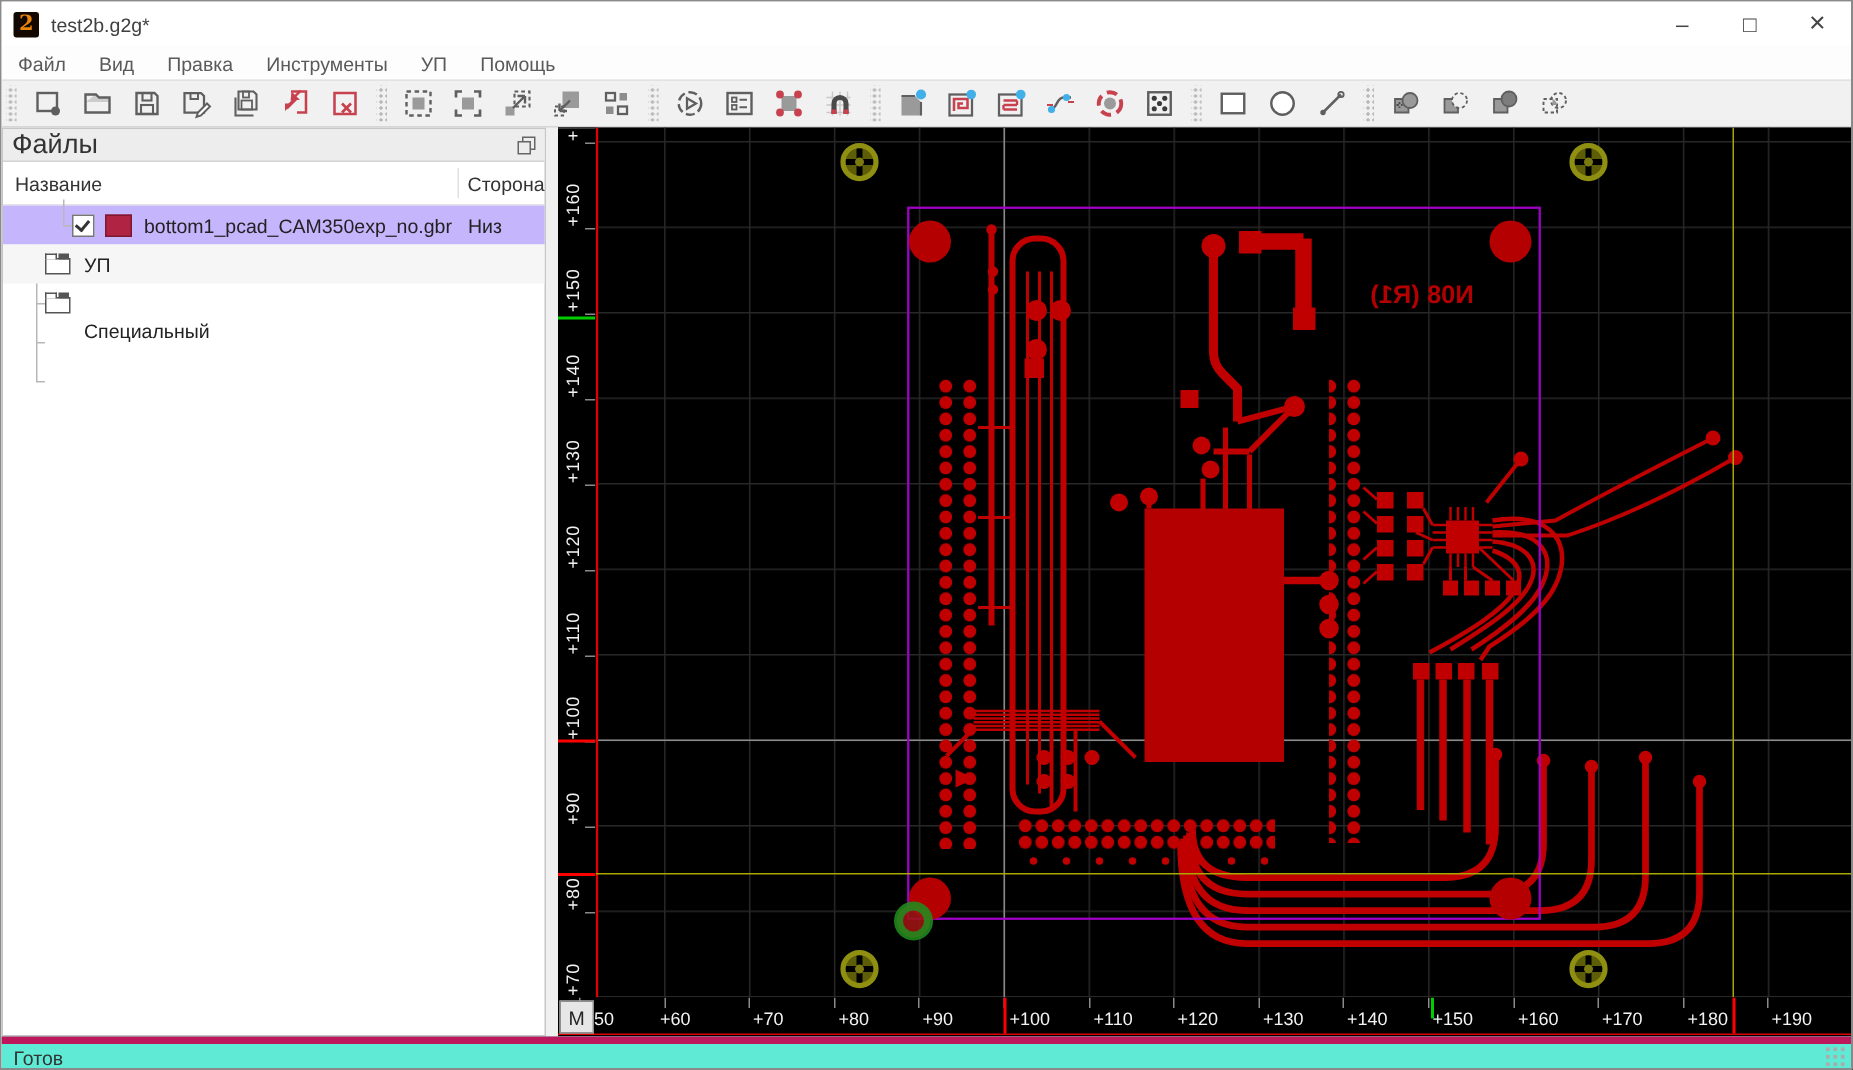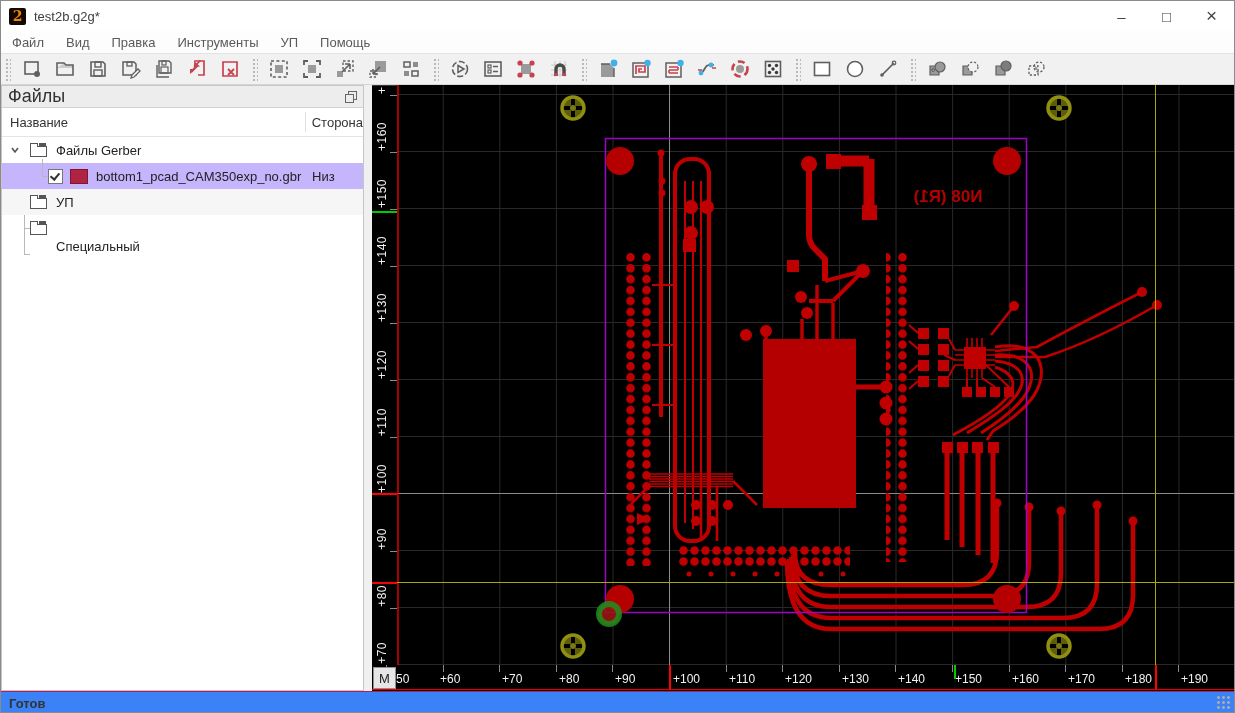--- a/index.html
+++ b/index.html
@@ -59,21 +59,21 @@
   .vtick { position:absolute; right:0; width:7px; height:1px; background:#8a8a8a; }
   .vmark { position:absolute; left:0; width:25px; height:2px; }
   .canvas { position:absolute; left:25px; top:0; width:839px; height:580px; }
   .hruler { position:absolute; left:0; top:580px; width:864px; height:25px; background:#000; border-bottom:1px solid #e00000; overflow:hidden; }
   .hlabel { position:absolute; top:7px; color:#f2f2f2; font-size:12px; }
   .htick { position:absolute; top:0; width:1px; height:7px; background:#8a8a8a; }
   .hmark { position:absolute; top:0; width:2px; }
   .m-button { position:absolute; left:1px; top:582px; width:23px; height:22px; background:#e6e6e6; border:1px solid #8f8f8f; color:#222; font-size:13px; display:flex; align-items:center; justify-content:center; z-index:5; }
 
   
-  .statusbar { position:absolute; left:0; top:690px; width:100%; height:23px; background:#3b82f6; border-top:1px solid #be185d; display:flex; align-items:center;font-weight:bold; }
+  .statusbar { position:absolute; left:0; top:690px; width:100%; height:23px; background:#5eead4; border-top:5px solid #be185d; display:flex; align-items:center; }
   .status-text { padding-left:8px; font-size:13px; color:#333; }
   .grip { margin-left:auto; margin-right:3px; width:14px; height:14px; background-image:radial-gradient(#ababab 1.3px, transparent 1.5px); background-size:5px 5px; background-position:bottom right; }
 </style>
 </head>
 <body>
 
 <div class="window">
 
   <div class="titlebar">
     <div class="app-icon">2</div>
@@ -328,31 +328,20 @@
       <div class="tree-header">
         <div class="col1">Название</div>
         <div class="col2">Сторона</div>
       </div>
       <div class="tree">
         <div class="guide-v" style="left:22px; top:26px; height:91px;"></div>
         <div class="guide-h" style="left:22px; top:39px; width:16px;"></div>
         <div class="guide-h" style="left:22px; top:65px; width:6px;"></div>
         <div class="guide-h" style="left:22px; top:91px; width:6px;"></div>
         <div class="guide-h" style="left:22px; top:117px; width:6px;"></div>
-        <div class="tree-row">
-          <svg class="chevron" viewBox="0 0 10 10">
-              <path d="M2,3 L5,7 L8,3" fill="none" stroke="#555" stroke-width="1.6"></path>
-            </svg>
-          <div class="folder-ico" style="margin-left:10px;">
-              <div class="body"></div>
-              <div class="tab"></div>
-              <div class="flap"></div>
-            </div>
-          <span style="margin-left:8px;">Файлы Gerber</span>
-        </div>
         <div class="tree-row selected">
           <div class="guide-v" style="left:40px; top:-4px; height:17px;"></div>
           <div class="guide-h" style="left:40px; top:13px; width:6px;"></div>
           <div class="checkbox" style="margin-left:46px;">
               <div class="mark"></div>
             </div>
           <div class="swatch" style="margin-left:7px;"></div>
           <span style="margin-left:8px;">bottom1_pcad_CAM350exp_no.gbr</span>
           <span class="side-cell">Низ</span>
         </div>

